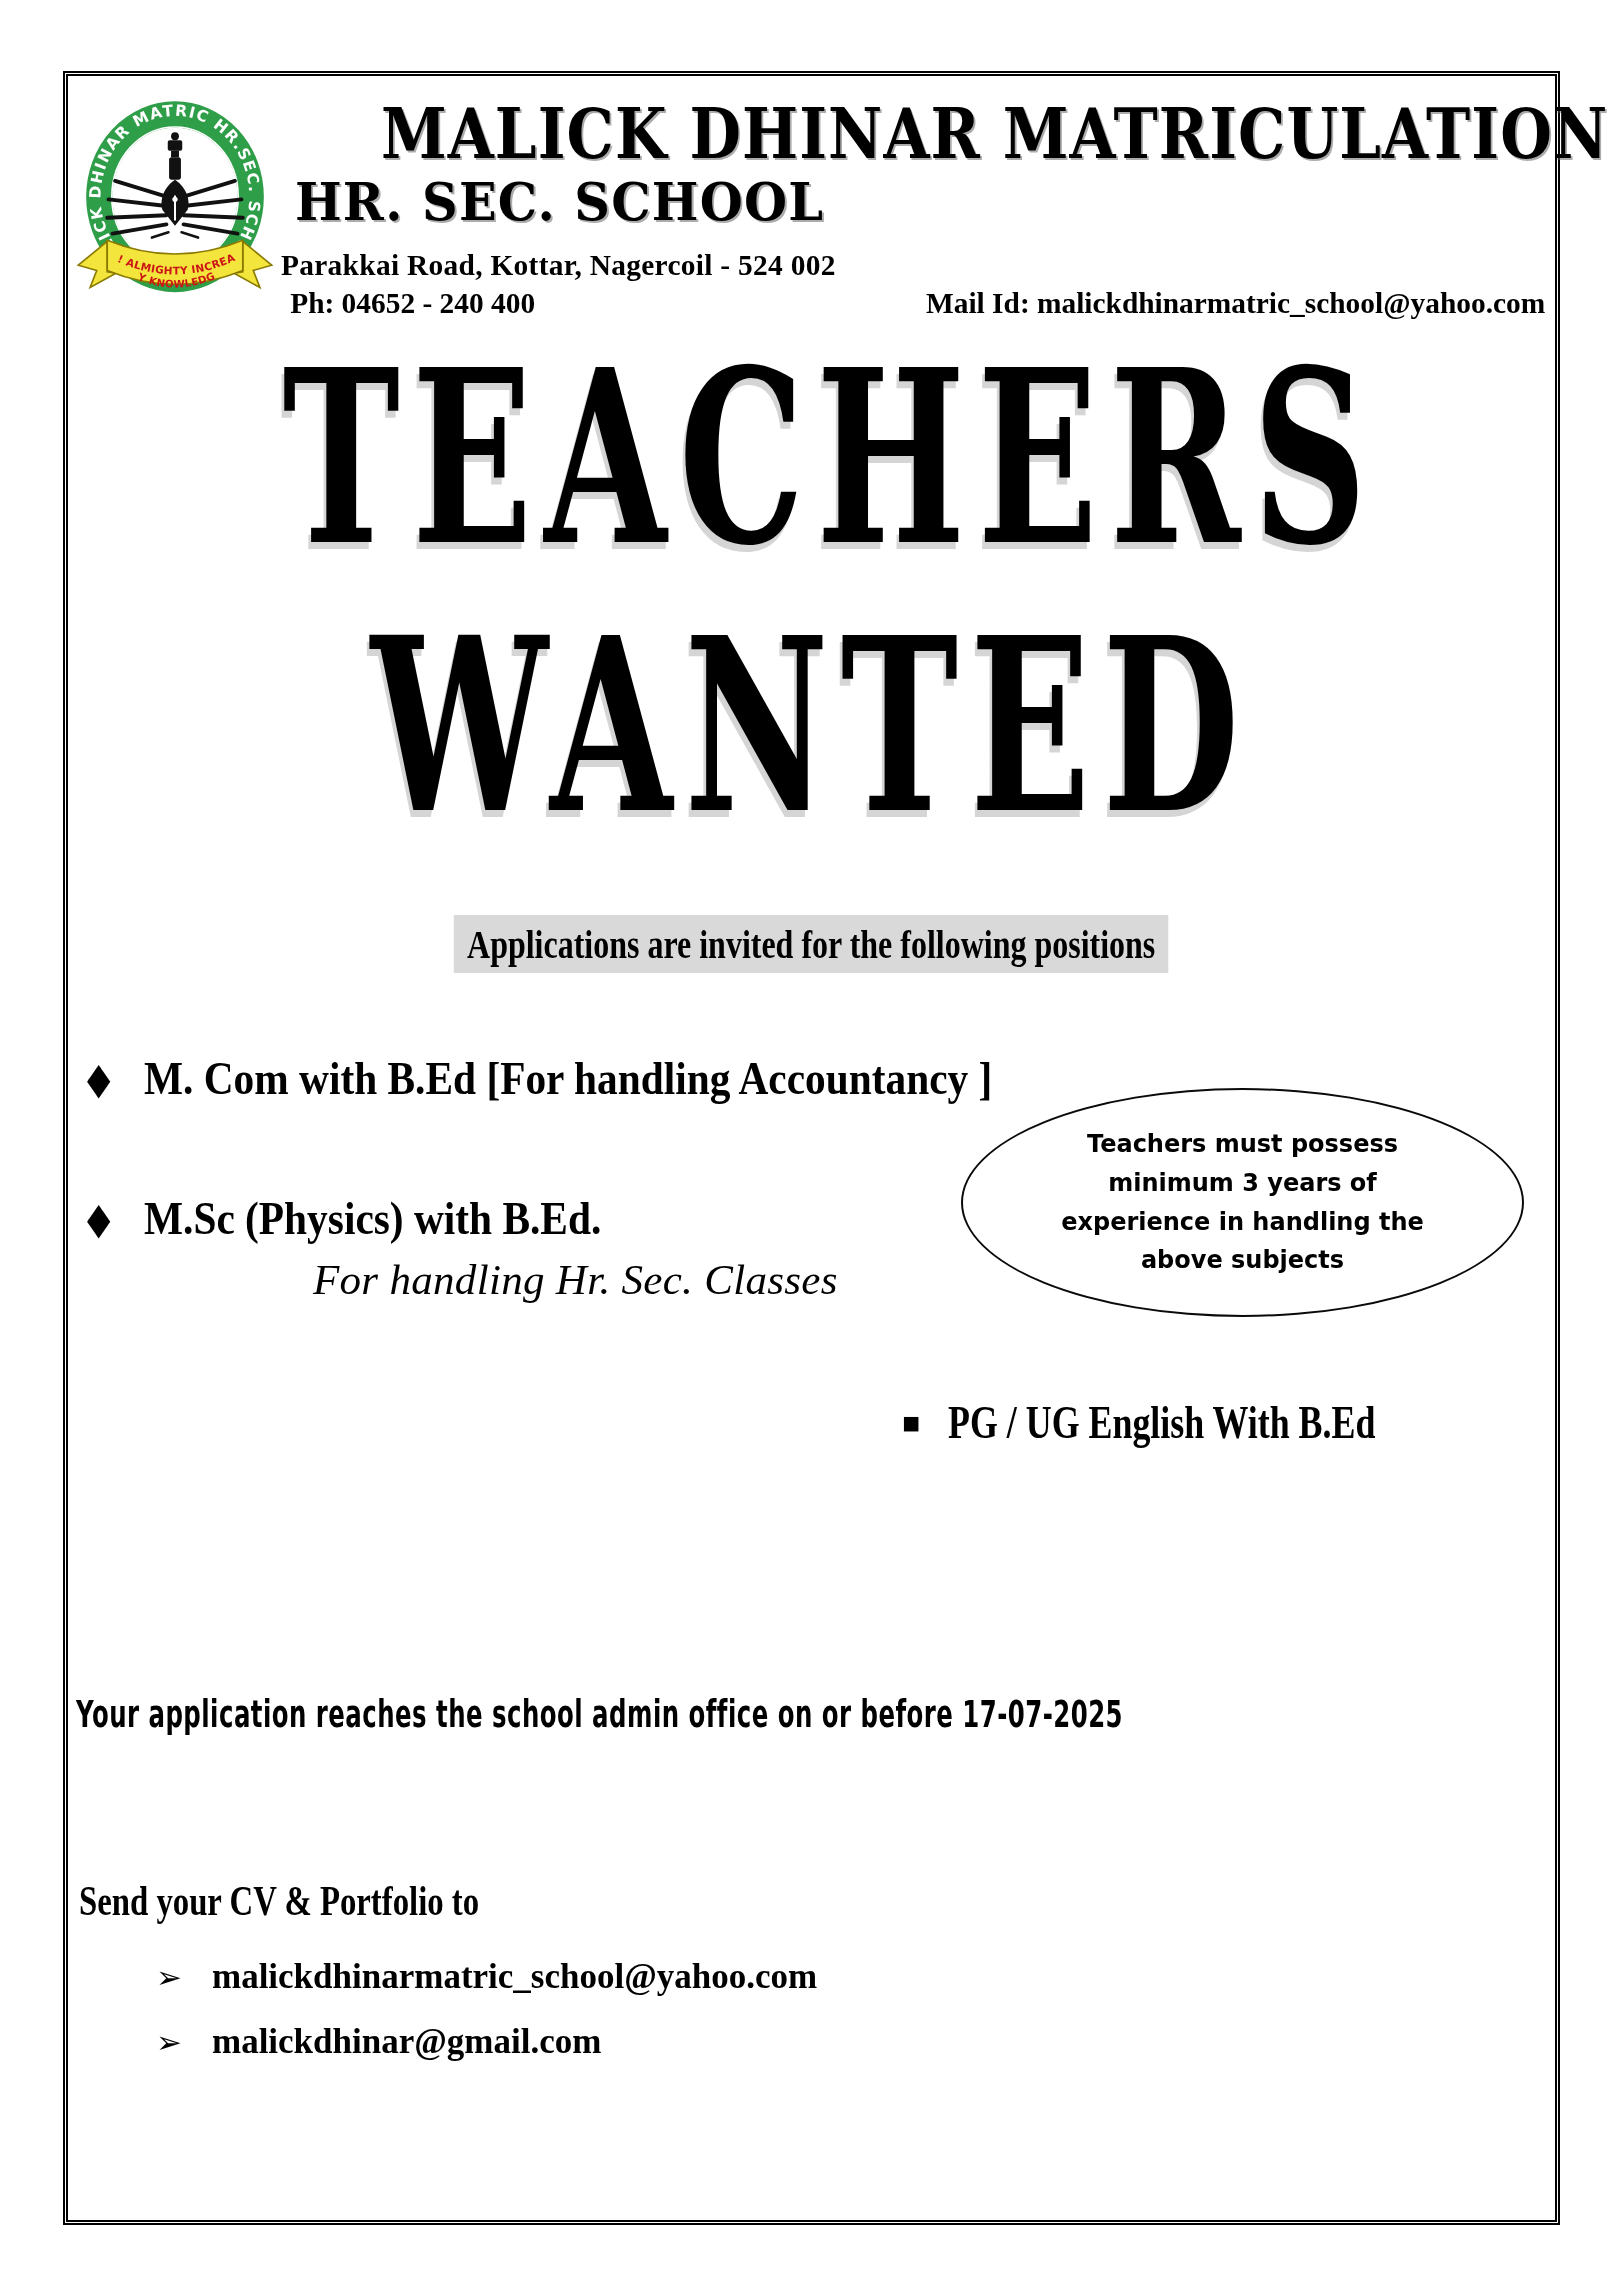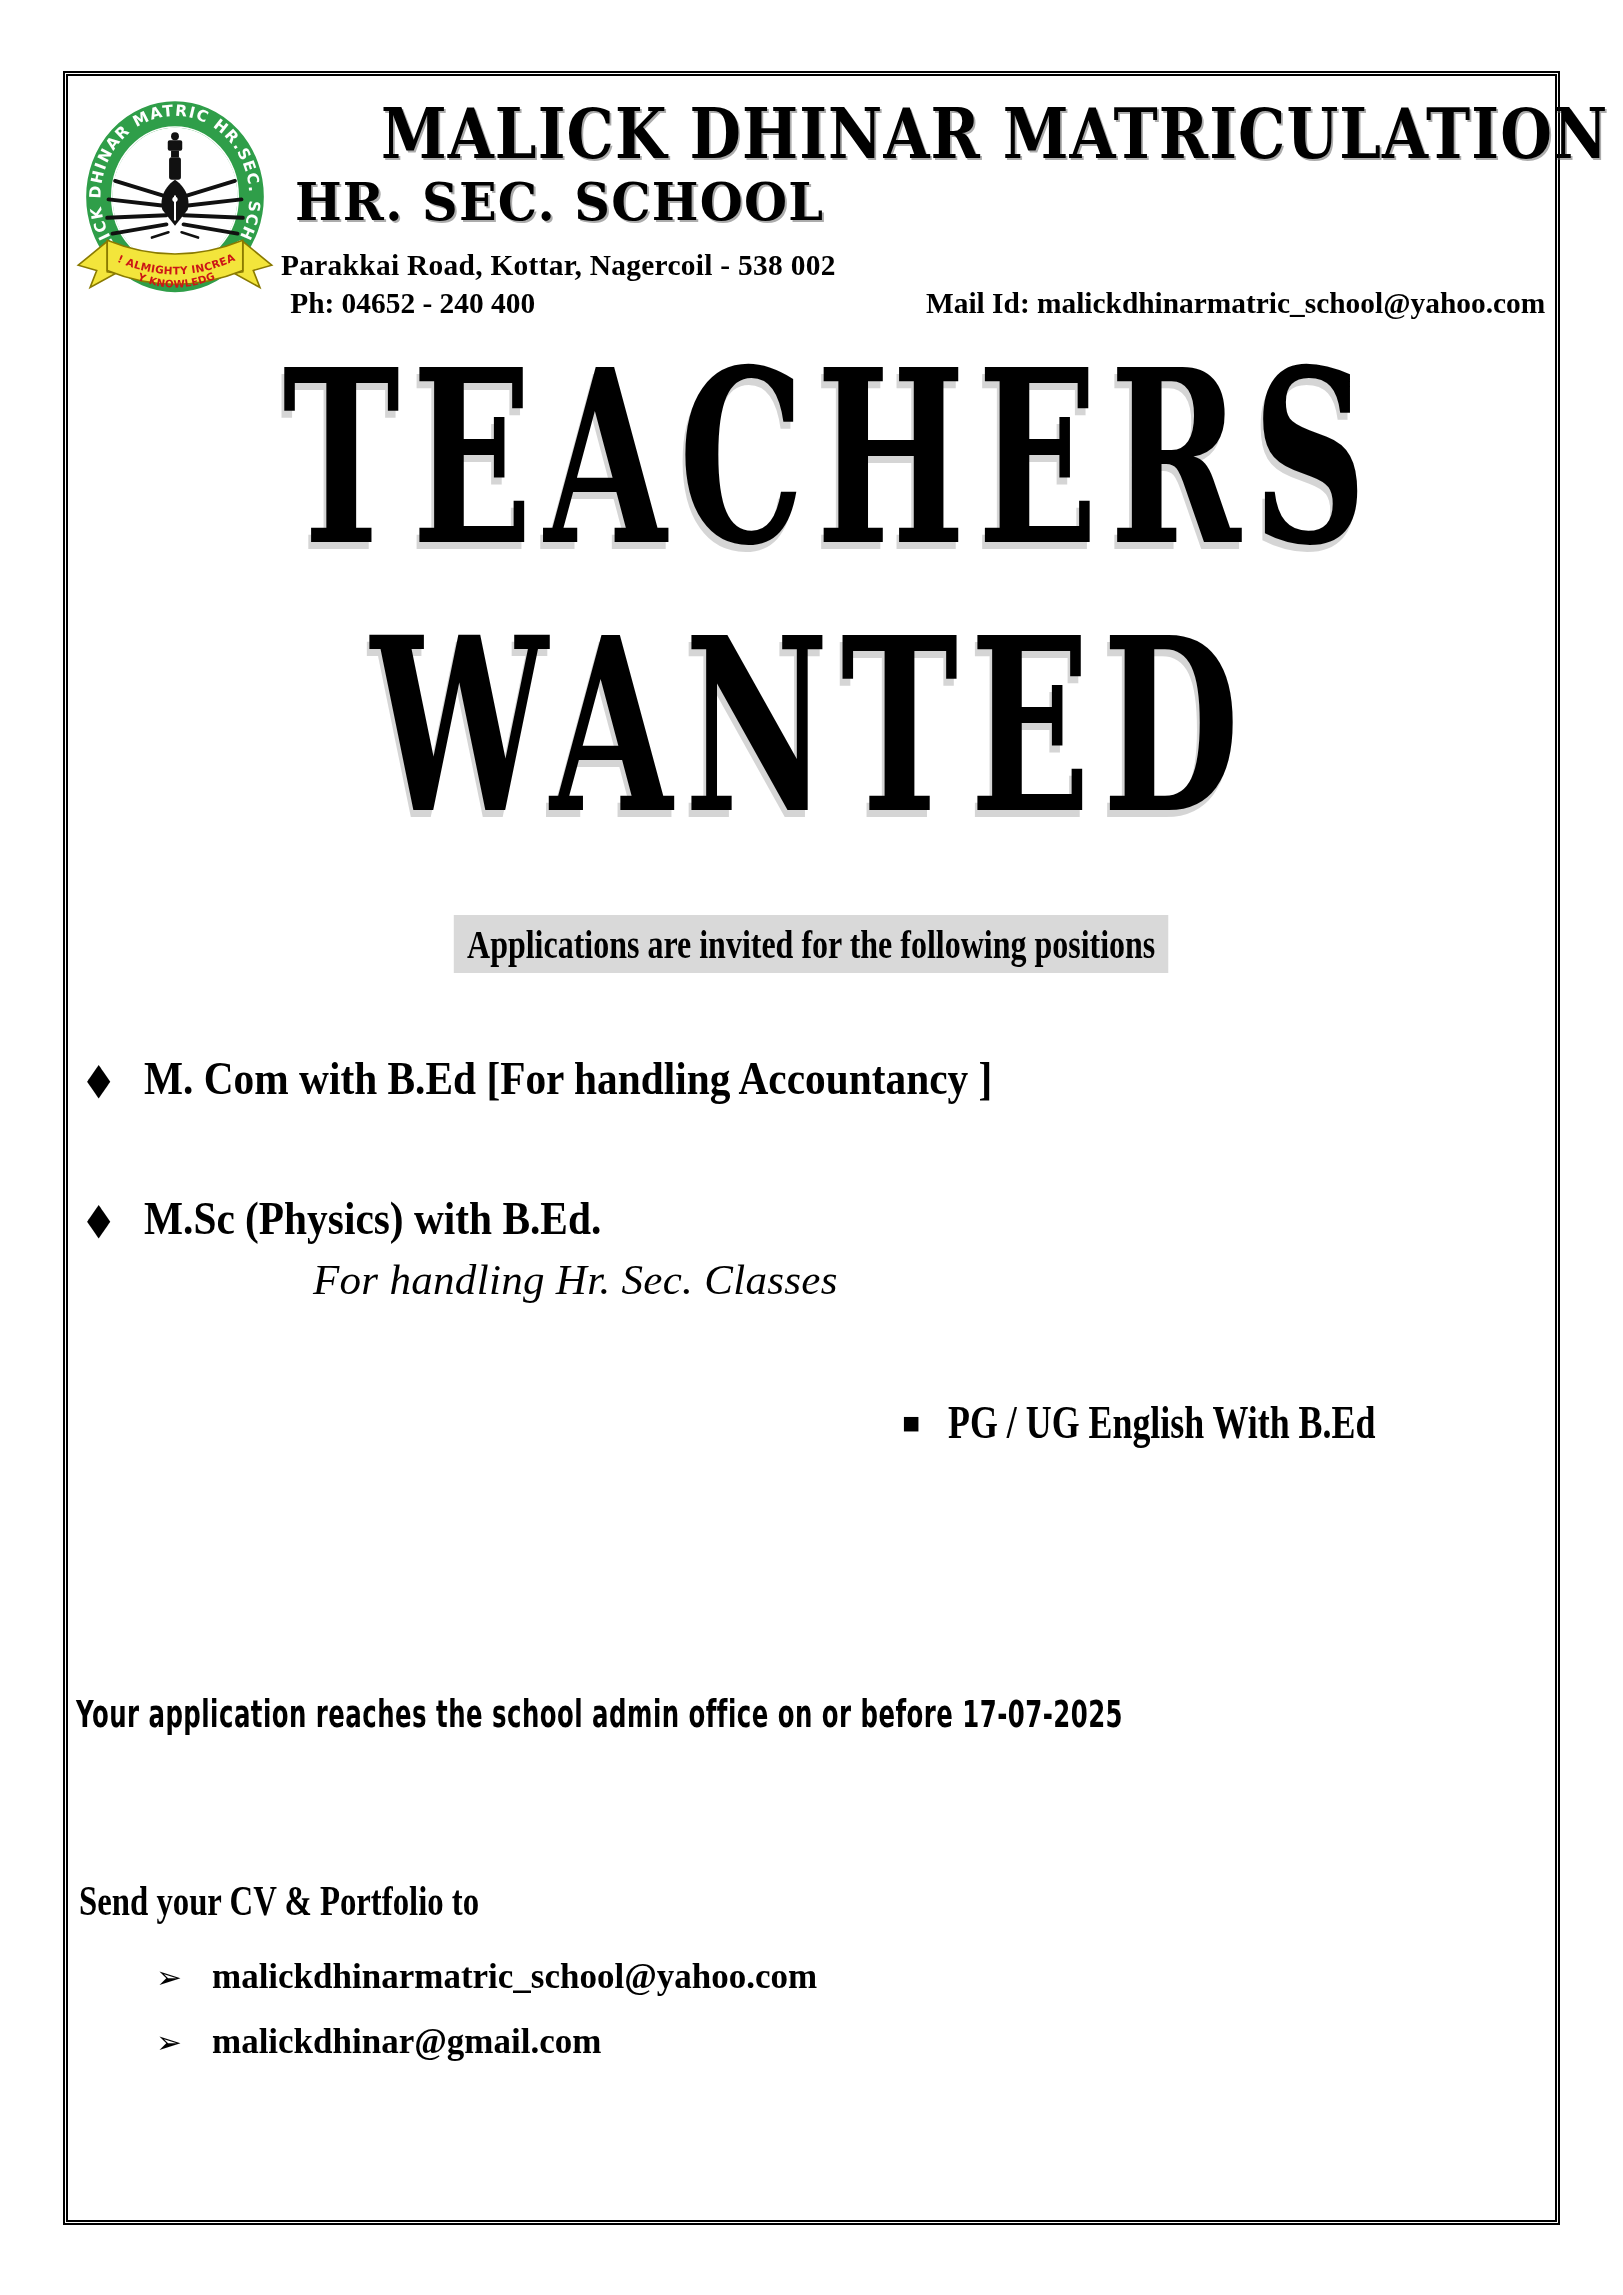--- a/index.html
+++ b/index.html
@@ -145,21 +145,21 @@
       </text>
       <text font-family="DejaVu Sans, sans-serif" font-size="15.5" font-weight="bold" fill="#cc1616" letter-spacing="0.5">
         <textPath href="#ribbonTextPath2" startOffset="50%" text-anchor="middle">MY KNOWLEDGE</textPath>
       </text>
     </g>
   </svg>
 
   <div class="header-text">
     <div><span class="school-name">MALICK DHINAR MATRICULATION</span></div>
     <div><span class="school-type">HR. SEC. SCHOOL</span></div>
-    <div class="address">Parakkai Road, Kottar, Nagercoil - 538 002</div>
+    <div class="address">Parakkai Road, Kottar, Nagercoil - 524 002</div>
     <div class="contact-row">
       <span>Ph: 04652 - 240 400</span>
       <span>Mail Id: malickdhinarmatric_school@yahoo.com</span>
     </div>
   </div>
 
   <div class="big-title title1">
     <span>TEACHERS</span>
   </div>
   <div class="big-title title2">
@@ -168,20 +168,28 @@
 
   <div class="subtitle-wrap">
     <span>Applications are invited for the following positions</span>
   </div>
 
   <div class="bullet-row pos1">
     <span class="diamond">◆</span>
     <span class="btxt">M. Com with B.Ed [For handling Accountancy ]</span>
   </div>
 
+  <div class="oval">
+    <div class="comic">
+      <div class="line">Teachers must possess</div>
+      <div class="line">minimum 3 years of</div>
+      <div class="line">experience in handling the</div>
+      <div class="line">above subjects</div>
+    </div>
+  </div>
 
   <div class="bullet-row pos2">
     <span class="diamond">◆</span>
     <span class="btxt">M.Sc (Physics) with B.Ed.</span>
   </div>
   <div class="italic-note">For handling Hr. Sec. Classes</div>
 
   <div class="bullet-row eng">
     <span class="square">■</span>
     <span class="btxt">PG / UG English With B.Ed</span>

